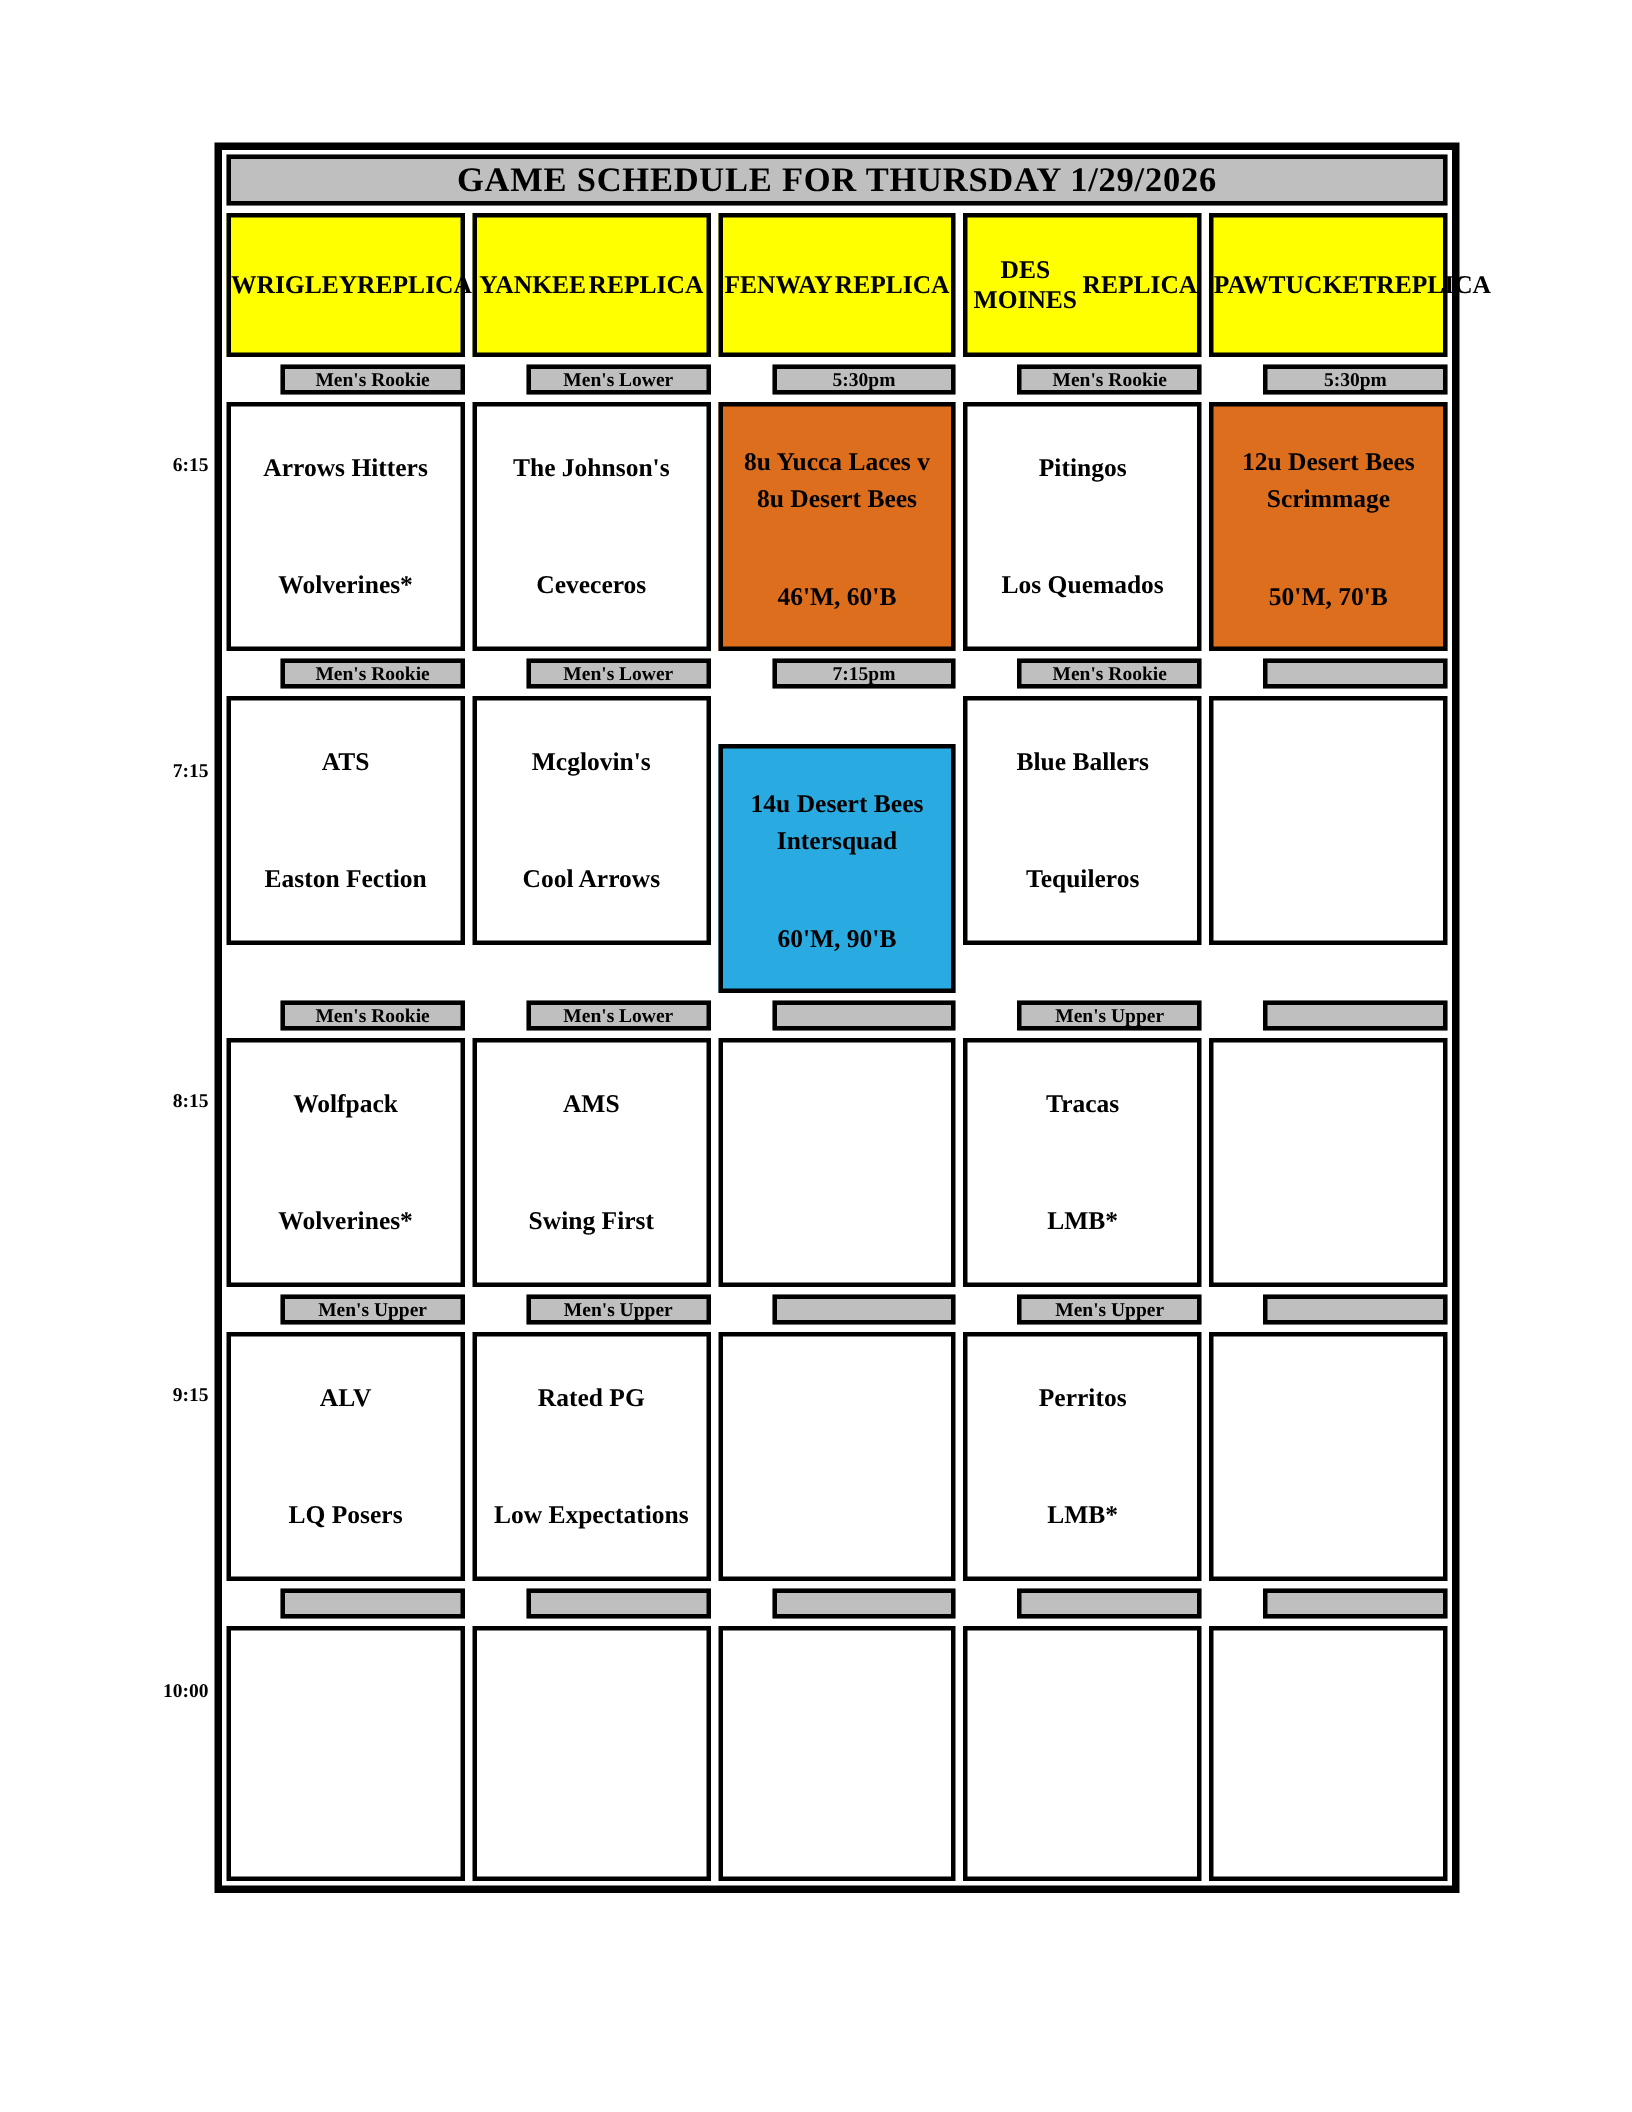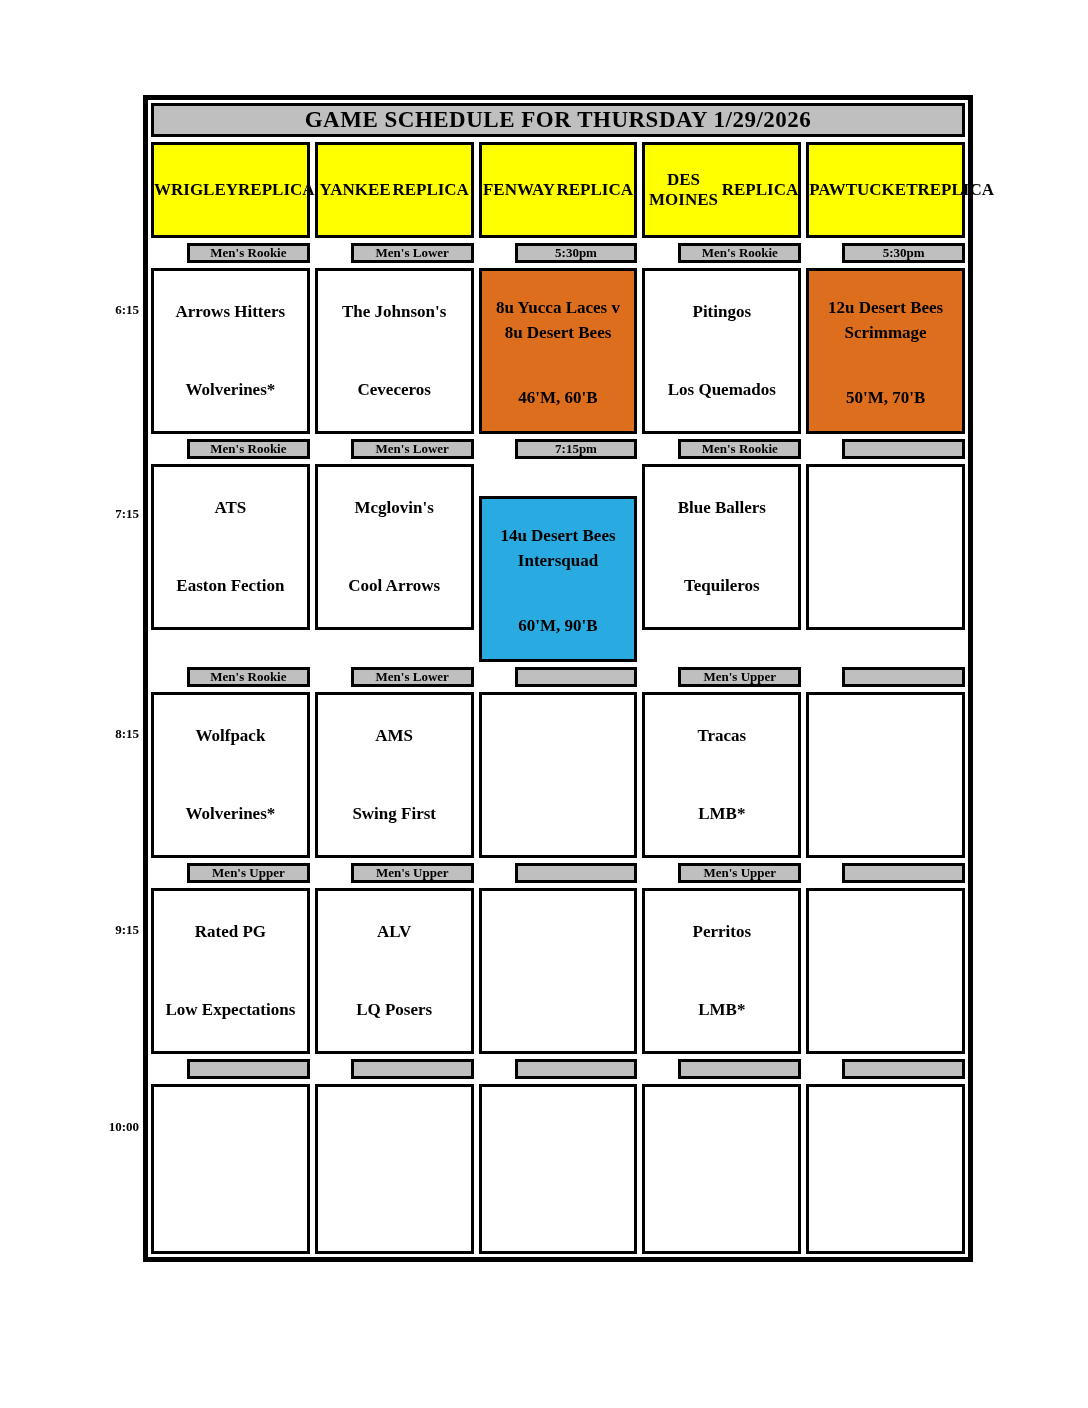--- a/index.html
+++ b/index.html
@@ -215,27 +215,27 @@
   <div class="row">
     <div class="cell strip">Men's Upper</div>
     <div class="cell strip">Men's Upper</div>
     <div class="cell strip"></div>
     <div class="cell strip">Men's Upper</div>
     <div class="cell strip"></div>
   </div>
   <div class="row games-row">
     <div class="time-label">9:15</div>
     <div class="cell game">
+      <div class="team">ALV</div>
+      <div class="team">LQ Posers</div>
+    </div>
+    <div class="cell game">
       <div class="team">Rated PG</div>
       <div class="team">Low Expectations</div>
     </div>
-    <div class="cell game">
-      <div class="team">ALV</div>
-      <div class="team">LQ Posers</div>
-    </div>
     <div class="cell game"></div>
     <div class="cell game">
       <div class="team">Perritos</div>
       <div class="team">LMB*</div>
     </div>
     <div class="cell game"></div>
   </div>
 
   <div class="row">
     <div class="cell strip"></div>

